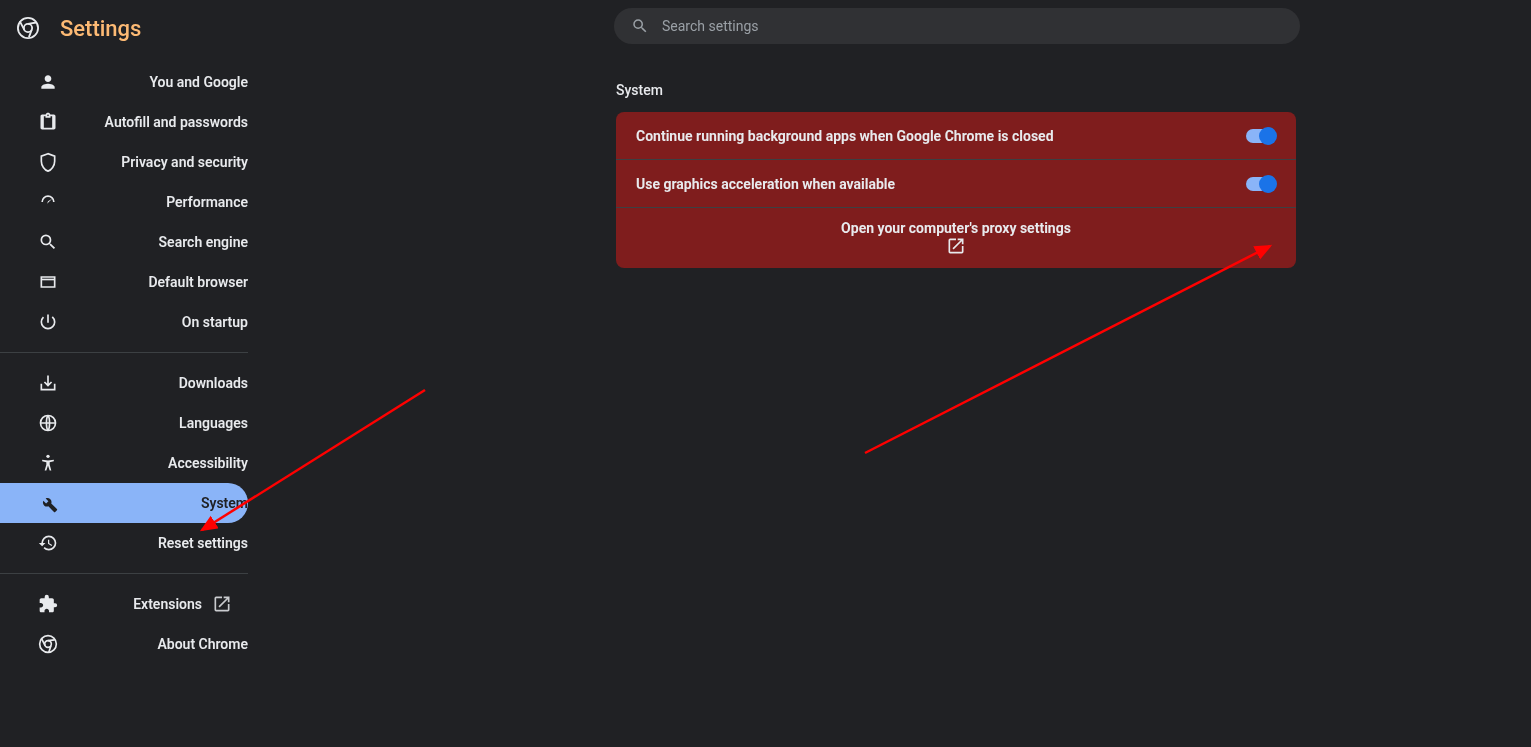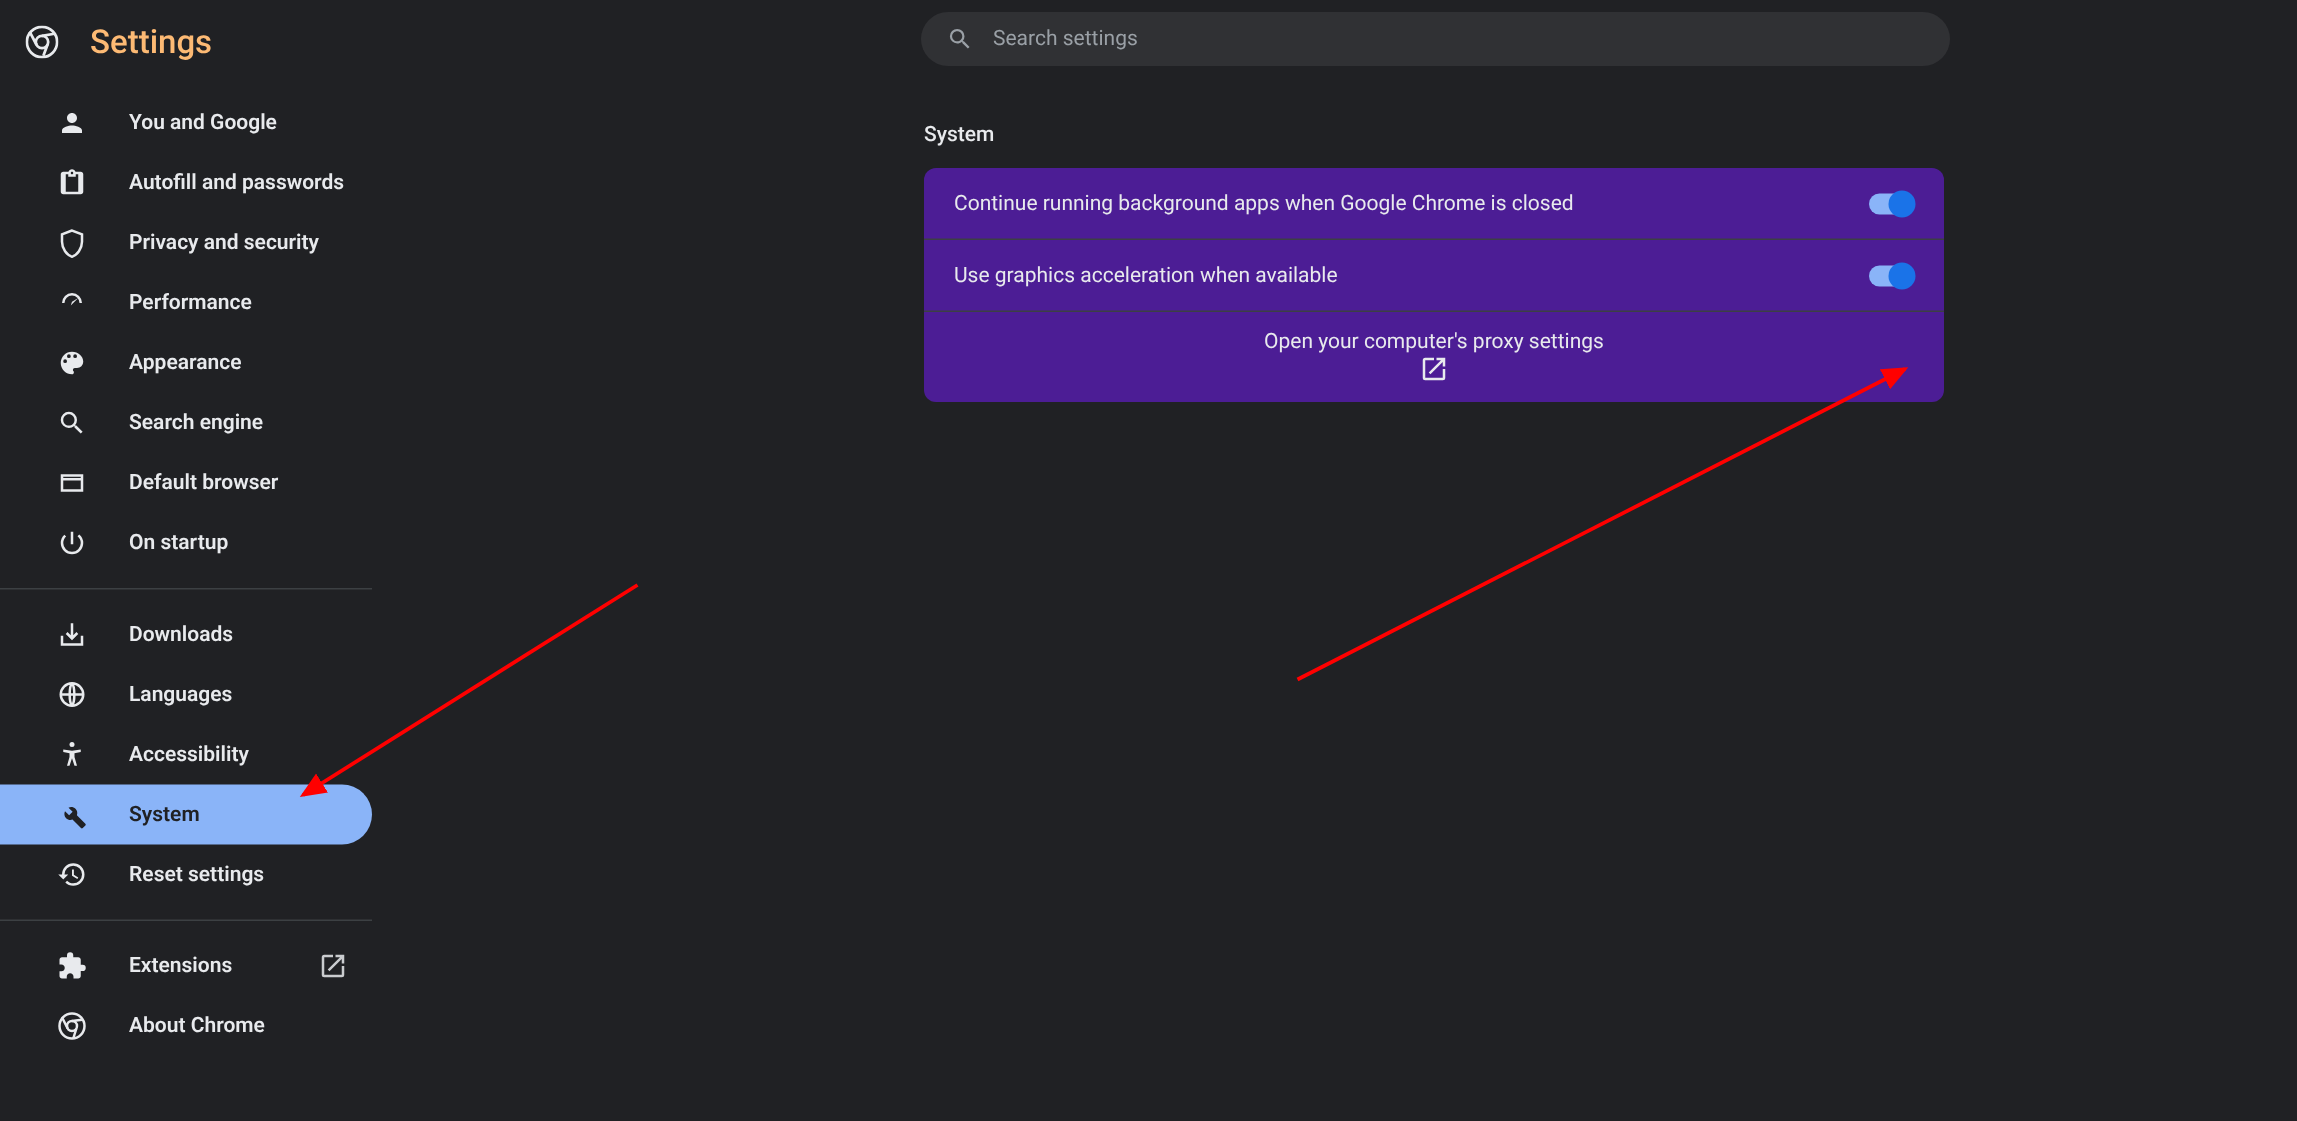--- a/index.html
+++ b/index.html
@@ -61,27 +61,28 @@
   .divider {
     border-top: 1px solid #3c4043;
     margin: 4px 0;
     width: 248px;
   }
   .nav-item {
     display: flex;
     align-items: center;
     height: 40px;
     padding-left: 38px;
-    gap: 28px;
+    gap: 10px;
     cursor: pointer;
     border-top-right-radius: 20px;
     border-bottom-right-radius: 20px;
     font-size: 14px;
     font-weight: 600;
     color: #e8eaed;
+    text-align: right;
   }
   .nav-item.selected {
     background: #8ab4f8;
     color: #202124;
   }
   .nav-item.selected svg { fill: #202124; }
   .nav-item svg { fill: #e8eaed; }
   .nav-label { flex: 1; }
   .ext-icon { margin-right: 16px; opacity: 0.85; }
   .main {
@@ -90,23 +91,24 @@
     padding-top: 26px;
   }
   .content { width: 680px; }
   .section-title {
     font-size: 14px;
     font-weight: 500;
     color: #e8eaed;
     margin-bottom: 14px;
   }
   .card {
-    background: #4c1d95;
+    background: #7f1d1d;
     border-radius: 8px;
     overflow: hidden;
+    font-weight: bold;
   }
   .row {
     display: flex;
     align-items: center;
     justify-content: space-between;
     min-height: 48px;
     padding: 12px 20px;
     border-bottom: 1px solid #3c4043;
     font-size: 14px;
   }
@@ -188,28 +190,20 @@
           <span class="nav-label">Privacy and security</span>
         </div>
         <div class="nav-item">
           <span class="icon-box" style="color: rgb(232, 234, 237);">
             <svg width="20" height="20" viewBox="0 0 24 24" style="fill:currentColor">
               <path d="M12 4a8 8 0 00-8 8h2a6 6 0 1112 0h2a8 8 0 00-8-8z"></path>
               <path d="M13 12l4-4-5 3-1 3z"></path>
             </svg>
           </span>
           <span class="nav-label">Performance</span>
-        </div>
-        <div class="nav-item">
-          <span class="icon-box" style="color: rgb(232, 234, 237);">
-            <svg width="20" height="20" viewBox="0 0 24 24" style="fill:currentColor">
-              <path d="M12 3a9 9 0 000 18c.83 0 1.5-.67 1.5-1.5 0-.39-.15-.74-.39-1.01-.23-.26-.38-.61-.38-.99 0-.83.67-1.5 1.5-1.5H16a5 5 0 005-5c0-4.42-4.03-8-9-8zM6.5 12A1.5 1.5 0 118 10.5 1.5 1.5 0 016.5 12zm3-4A1.5 1.5 0 1111 6.5 1.5 1.5 0 019.5 8zm5 0A1.5 1.5 0 1116 6.5 1.5 1.5 0 0114.5 8z"></path>
-            </svg>
-          </span>
-          <span class="nav-label">Appearance</span>
         </div>
         <div class="nav-item">
           <span class="icon-box" style="color: rgb(232, 234, 237);">
             <svg width="20" height="20" viewBox="0 0 24 24" style="fill:currentColor">
               <path d="M15.5 14h-.79l-.28-.27A6.471 6.471 0 0016 9.5 6.5 6.5 0 109.5 16c1.61 0 3.09-.59 4.23-1.57l.27.28v.79l5 4.99L20.49 19l-4.99-5zm-6 0C7.01 14 5 11.99 5 9.5S7.01 5 9.5 5 14 7.01 14 9.5 11.99 14 9.5 14z"></path>
             </svg>
           </span>
           <span class="nav-label">Search engine</span>
         </div>
         <div class="nav-item">

